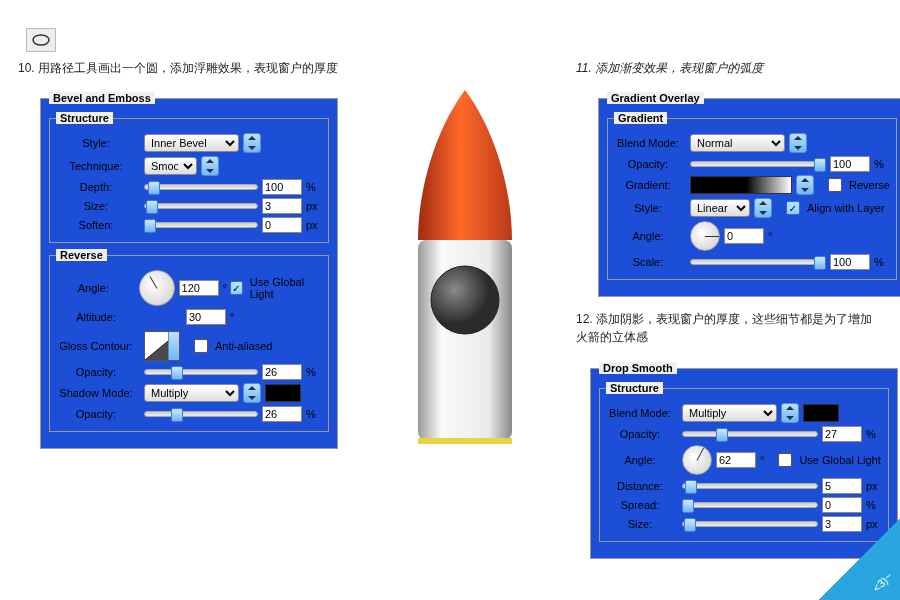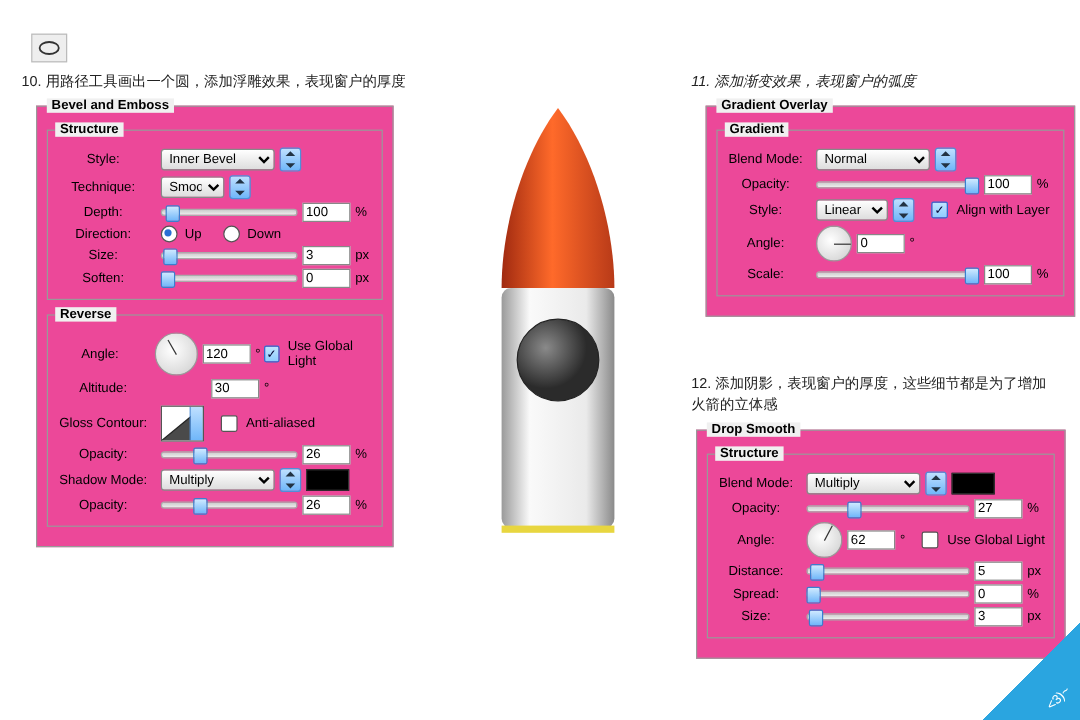--- a/index.html
+++ b/index.html
@@ -23,23 +23,23 @@
     display: flex; align-items: center; justify-content: center;
   }
   .tool-icon svg { display:block;}
   .caption { position:absolute; font-size:12px; color:#222; }
   .cap10 { left:18px; top:60px; }
   .cap11 { left:576px; top:60px;font-style:italic; }
   .cap12 { left:576px; top:310px; line-height:1.5; width:300px;}
   fieldset.panel {
     position:absolute;
     border:1px solid #999;
-    background:#ec4899;
+    background:#1d4ed8;
     font-size:11px;
-    margin:0; padding:6px 8px 10px 8px;
+    margin:10px; padding:6px 8px 10px 8px;
   }
   fieldset.inner {
     border:1px solid #999;
     margin:2px 0 6px 0;
     padding:6px 6px 6px 6px;
   }
   legend { font-size:11px; padding:0 4px; font-weight:bold; color:#000; background:#f0f0f0;}
   fieldset.panel > legend, fieldset.inner > legend { font-weight:bold; }
   .row { display:flex; align-items:center; margin:3px 0; gap:4px; }
   .lbl { width:80px; text-align:center; padding-right:4px;}
@@ -168,28 +168,20 @@
       <span class="stepper"></span>
     </div>
     <div class="row">
       <span class="lbl">Depth:</span>
       <div class="slider">
           <div class="track"></div>
           <div class="thumb" style="left:4px"></div>
         </div>
       <input class="num" value="100" style="">
       <span class="unit">%</span>
-    </div>
-    <div class="row">
-      <span class="lbl">Direction:</span>
-      <span class="radio on"></span>
-        <span>Up</span>
-      <span style="width:10px"></span>
-      <span class="radio"></span>
-        <span>Down</span>
     </div>
     <div class="row">
       <span class="lbl">Size:</span>
       <div class="slider">
           <div class="track"></div>
           <div class="thumb" style="left:2px"></div>
         </div>
       <input class="num" value="3" style="">
       <span class="unit">px</span>
     </div>
@@ -304,20 +296,28 @@
     <div class="row">
       <span class="lbl" style="width:68px">Opacity:</span>
       <div class="slider">
           <div class="track"></div>
           <div class="thumb" style="left:calc(100% - 12px)"></div>
         </div>
       <input class="num" value="100" style="">
       <span class="unit">%</span>
     </div>
     <div class="row">
+      <span class="lbl" style="width:68px">Gradient:</span>
+      <div class="gradswatch" style="flex:1"></div>
+      <span class="stepper"></span>
+      <span style="width:6px"></span>
+      <span class="check"></span>
+        <span>Reverse</span>
+    </div>
+    <div class="row">
       <span class="lbl" style="width:68px">Style:</span>
       <select class="aqua" style="width:60px"><option>Linear</option></select>
       <span class="stepper"></span>
       <span style="width:6px"></span>
       <span class="check on">✓</span>
         <span>Align with Layer</span>
     </div>
     <div class="row">
       <span class="lbl" style="width:68px">Angle:</span>
       <div class="anglewheel" style="width:28px;height:28px">

